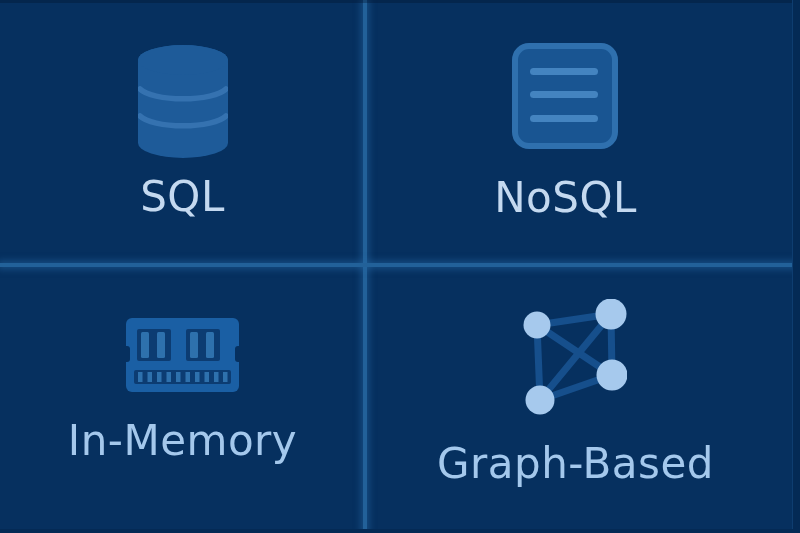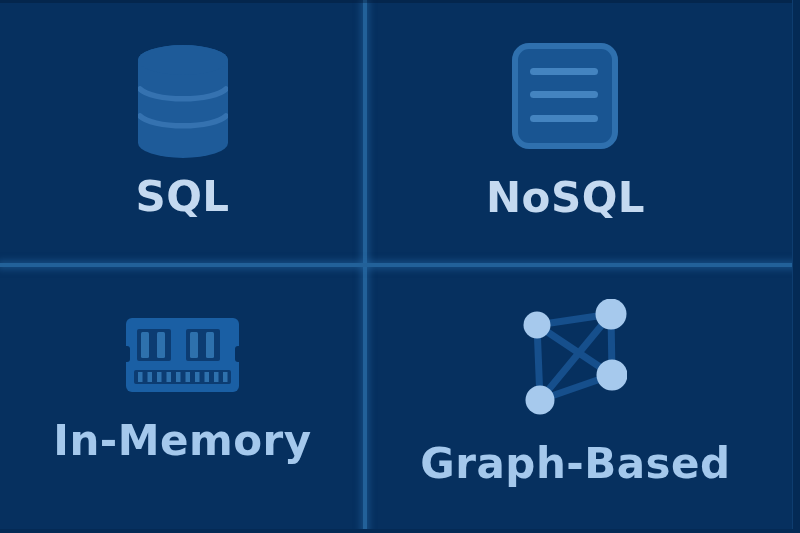--- a/index.html
+++ b/index.html
@@ -30,21 +30,21 @@
   #q-sql      {left:0;    top:0;    width:365px;height:265px;}
   #q-nosql    {left:365px;top:0;    width:435px;height:265px;}
   #q-inmemory {left:0;    top:265px;width:365px;height:268px;}
   #q-graph    {left:365px;top:265px;width:435px;height:268px;}
   #q-nosql .content{transform:translateX(-17px);}
   #q-graph .content{transform:translateX(-7px) translateY(-6px);}
   #q-inmemory .content{transform:translateY(-8px);}
   .content{display:flex;flex-direction:column;align-items:center;}
   .icon{line-height:0;}
   .label{
-    font-weight:bold;
+    font-weight:normal;
     letter-spacing:0.5px;
     text-align:left;
   }
   .label-top{color:var(--label-top);font-size:42px;margin-top:24px;}
   .label-bottom{color:var(--label-bottom);font-size:42px;margin-top:24px;}
   #q-sql .label{margin-top:14px;}
   
   .divider-v{
     position:absolute;left:363px;top:0;width:4px;height:533px;
     background:var(--divider);

